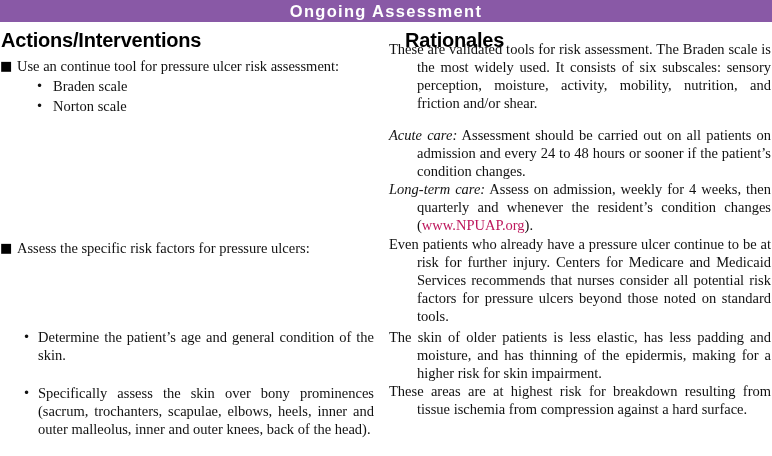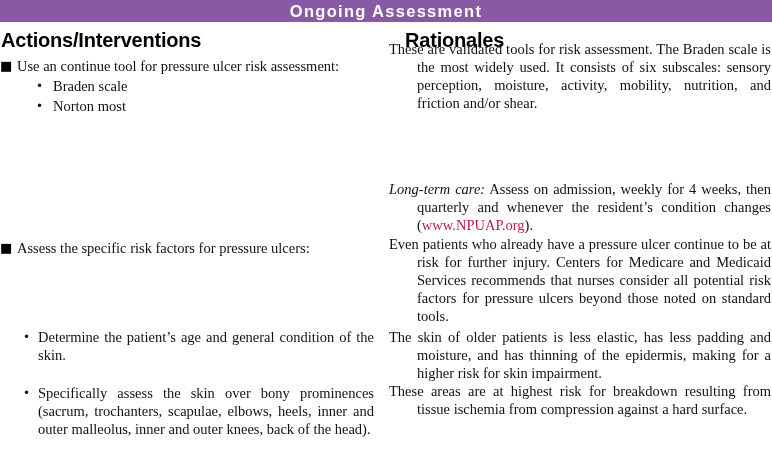--- a/index.html
+++ b/index.html
@@ -121,21 +121,21 @@
     <div class="li-square">
       <span class="sq-bullet">■</span>
       <span>Use an continue tool for pressure ulcer risk assessment:</span>
     </div>
     <div class="sub-item">
       <span class="dot-bullet">•</span>
       <span>Braden scale</span>
     </div>
     <div class="sub-item">
       <span class="dot-bullet">•</span>
-      <span>Norton most</span>
+      <span>Norton scale</span>
     </div>
   </div>
 
   <div class="action-block" style="top:239px">
     <div class="li-square">
       <span class="sq-bullet">■</span>
       <span>Assess the specific risk factors for pressure ulcers:</span>
     </div>
   </div>
 
@@ -150,20 +150,23 @@
     <div class="li-dot">
       <span class="dot-bullet">•</span>
       <span>Specifically assess the skin over bony prominences (sacrum, trochanters, scapulae, elbows, heels, inner and outer malleolus, inner and outer knees, back of the head).</span>
     </div>
   </div>
 
   <div class="rationale" style="top:40px">
     <span>These are validated tools for risk assessment. The Braden scale is the most widely used. It consists of six subscales: sensory perception, moisture, activity, mobility, nutrition, and friction and/or shear.</span>
   </div>
 
+  <div class="rationale" style="top:126px">
+    <span class="lead">Acute care:</span><span> Assessment should be carried out on all patients on admission and every 24 to 48 hours or sooner if the patient’s condition changes.</span>
+  </div>
 
   <div class="rationale" style="top:180px">
     <span class="lead">Long-term care:</span><span> Assess on admission, weekly for 4 weeks, then quarterly and whenever the resident’s condition changes (</span><a class="link">www.NPUAP.org</a><span>).</span>
   </div>
 
   <div class="rationale" style="top:235px">
     <span>Even patients who already have a pressure ulcer continue to be at risk for further injury. Centers for Medicare and Medicaid Services recommends that nurses consider all potential risk factors for pressure ulcers beyond those noted on standard tools.</span>
   </div>
 
   <div class="rationale" style="top:328px">

